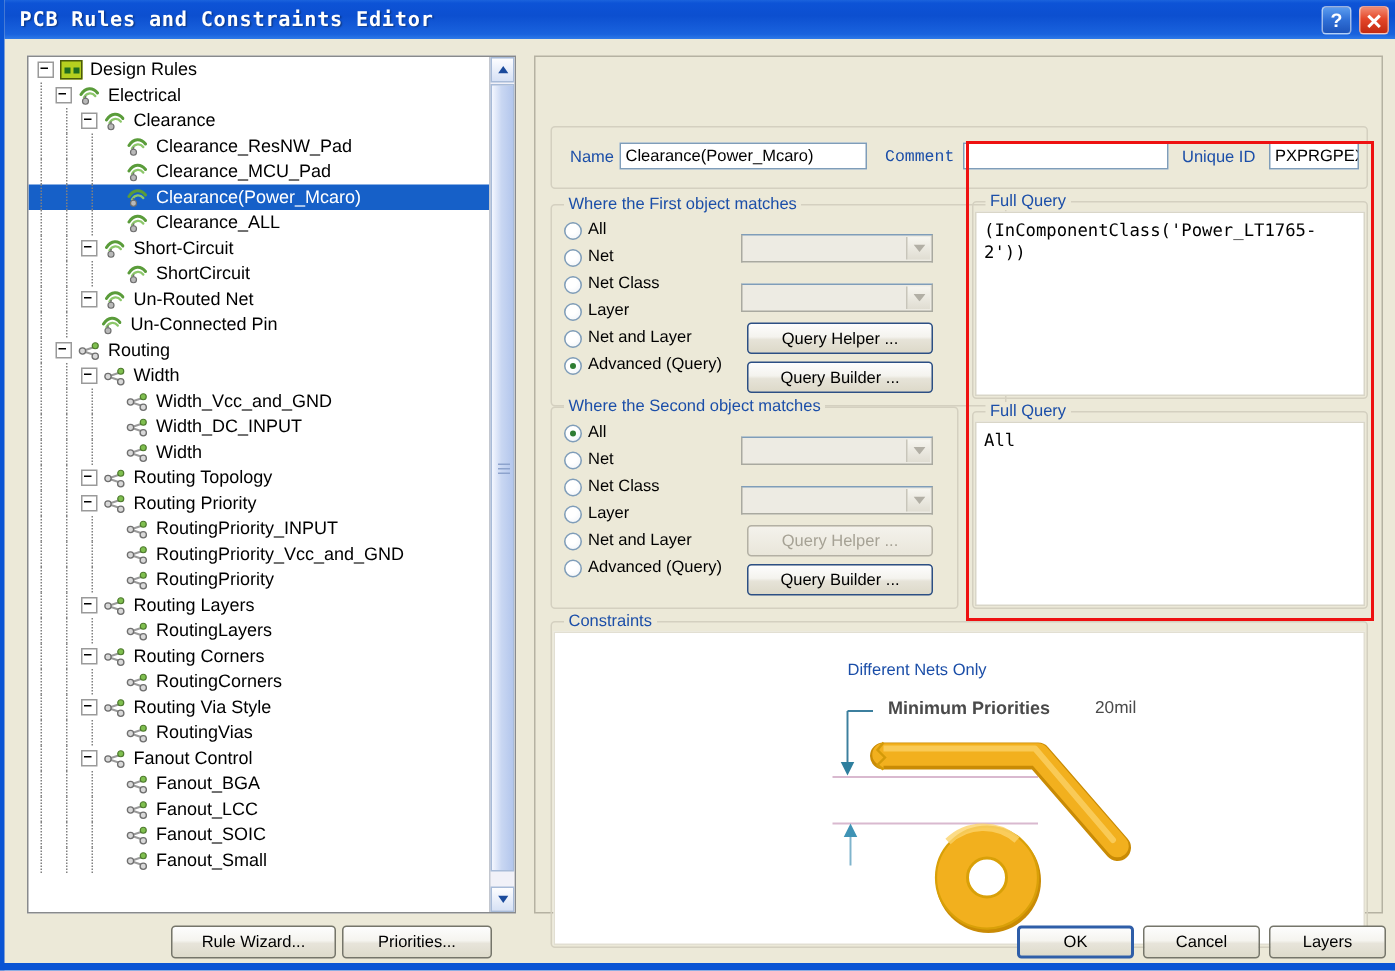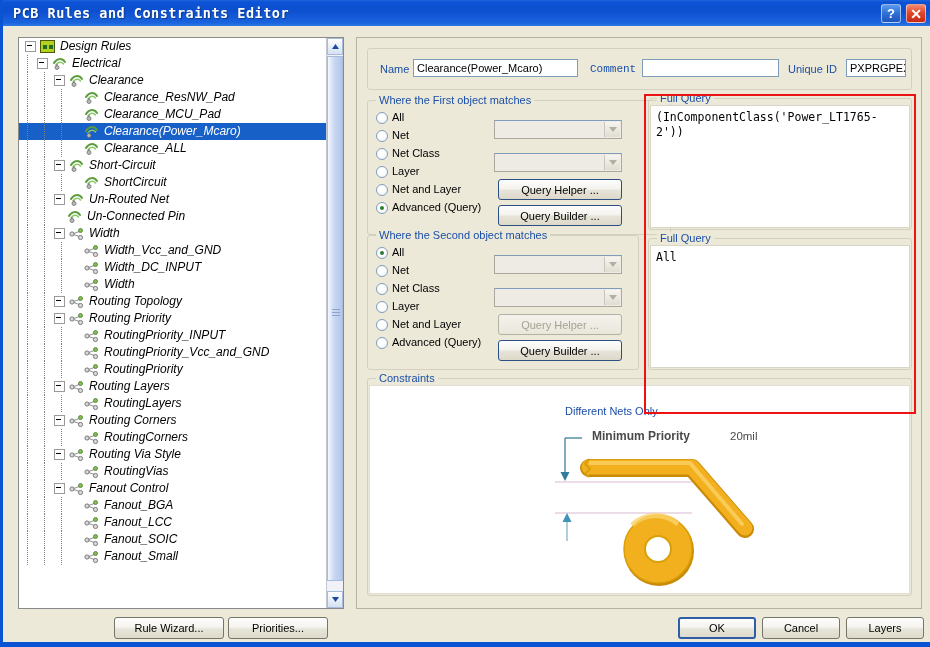--- a/index.html
+++ b/index.html
@@ -81,21 +81,20 @@
     background: #ffffff;
     border: 1px solid #888a8c;
     box-sizing: border-box;
     overflow: hidden;
   }
   #tree-scroll-area {
     position: absolute;
     left: 0; top: 0;
     width: 308px; height: 570px;
     overflow: hidden;
-    font-style: italic;
   }
   .tnode {
     position: relative;
     height: 17px;
     display: flex;
     align-items: center;
     white-space: nowrap;
     font-family: "Liberation Sans", sans-serif;
     font-size: 12px;
     color: #000;
@@ -192,20 +191,21 @@
     box-sizing: border-box;
   }
 
   
   .group {
     position: absolute;
     border: 1px solid #d4d0c0;
     border-radius: 3px;
     box-sizing: border-box;
     background: transparent;
+    margin-top: 36px;
   }
   .group > .gtitle {
     position: absolute;
     top: -7px; left: 8px;
     background: #ece9d8;
     padding: 0 3px;
     color: #1b4ea8;
     font-size: 11px;
     font-family: "Liberation Sans", sans-serif;
     white-space: nowrap;
@@ -561,20 +561,35 @@
             <span class="spacer" style="width:13px"></span>
             <span class="icn icn-elec">
               <svg width="14" height="14" viewBox="0 0 14 14">
                 <path d="M2 6 C5 1, 10 1, 13 5" stroke="#5a9c3a" stroke-width="2" fill="none" stroke-linecap="round"></path>
                 <path d="M4 8 C6 4.5, 9.5 4.5, 11.5 7" stroke="#8cc76a" stroke-width="1.6" fill="none" stroke-linecap="round"></path>
                 <circle cx="5" cy="10.5" r="2" fill="#b9b9b9" stroke="#6f6f6f" stroke-width=".8"></circle>
                 <line x1="5" y1="8.5" x2="5" y2="7" stroke="#6f6f6f" stroke-width="1"></line>
               </svg>
             </span>
             <span class="lbl">Un-Connected Pin</span>
+          </div>
+          <div class="tnode">
+            <span class="dotline" style="margin-left:8px;margin-right:9px;"></span>
+            <span class="expander"></span>
+            <span class="spacer" style="width:2px"></span>
+            <span class="icn icn-net">
+              <svg width="15" height="14" viewBox="0 0 15 14">
+                <line x1="3" y1="7" x2="12" y2="4" stroke="#9a9a9a" stroke-width="1.3"></line>
+                <line x1="3" y1="7" x2="12" y2="10" stroke="#9a9a9a" stroke-width="1.3"></line>
+                <circle cx="11.5" cy="3.5" r="2" fill="#7fbf4f" stroke="#4e7a2e" stroke-width=".8"></circle>
+                <circle cx="3" cy="7" r="2.1" fill="#d9d9d9" stroke="#6f6f6f" stroke-width=".9"></circle>
+                <circle cx="11.5" cy="10.5" r="2.1" fill="#d9d9d9" stroke="#6f6f6f" stroke-width=".9"></circle>
+              </svg>
+            </span>
+            <span class="lbl">Routing</span>
           </div>
           <div class="tnode">
             <span class="dotline" style="margin-left:8px;margin-right:9px;"></span>
             <span class="dotline" style="margin-left:7px;margin-right:9px;"></span>
             <span class="expander"></span>
             <span class="spacer" style="width:2px"></span>
             <span class="icn icn-net">
               <svg width="15" height="14" viewBox="0 0 15 14">
                 <line x1="3" y1="7" x2="12" y2="4" stroke="#9a9a9a" stroke-width="1.3"></line>
                 <line x1="3" y1="7" x2="12" y2="10" stroke="#9a9a9a" stroke-width="1.3"></line>
@@ -1028,21 +1043,21 @@
         <span class="gtitle">Full Query</span>
         <div class="fq-text">All</div>
       </div>
 
       <div id="red-rect"></div>
 
       <div class="group" id="constraints">
         <span class="gtitle">Constraints</span>
         <div id="constraints-inner">
           <span id="diff-nets">Different Nets Only</span>
-          <span id="min-clear-lbl">Minimum Priority</span>
+          <span id="min-clear-lbl">Minimum Priorities</span>
           <span id="min-clear-val">20mil</span>
 
           <svg width="543" height="210" viewBox="0 0 543 210" style="position:absolute;left:0;top:0;">
 
             <path d="M195 52 L212 52" stroke="#3c7f9e" stroke-width="1.3" fill="none"></path>
             <path d="M195 52 L195 88" stroke="#3c7f9e" stroke-width="1.3" fill="none"></path>
             <path d="M190.5 86 L199.5 86 L195 95 Z" fill="#2e7f9e"></path>
 
             <line x1="185" y1="96" x2="322" y2="96" stroke="#d9b9cf" stroke-width="1.2"></line>
 

